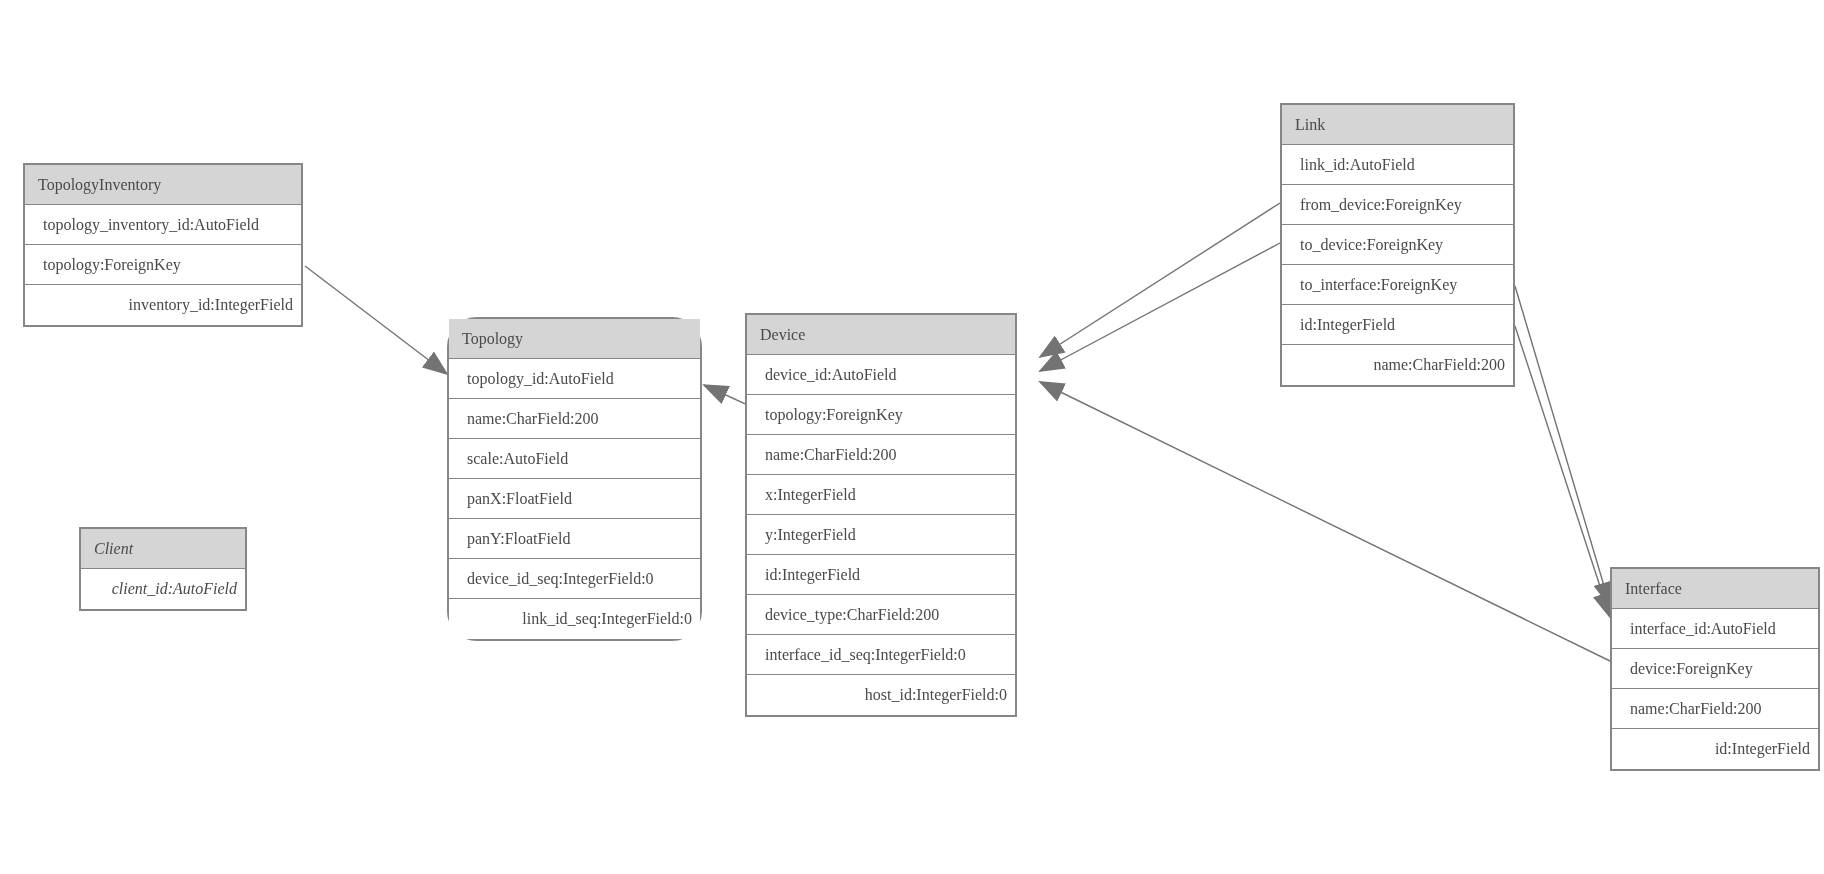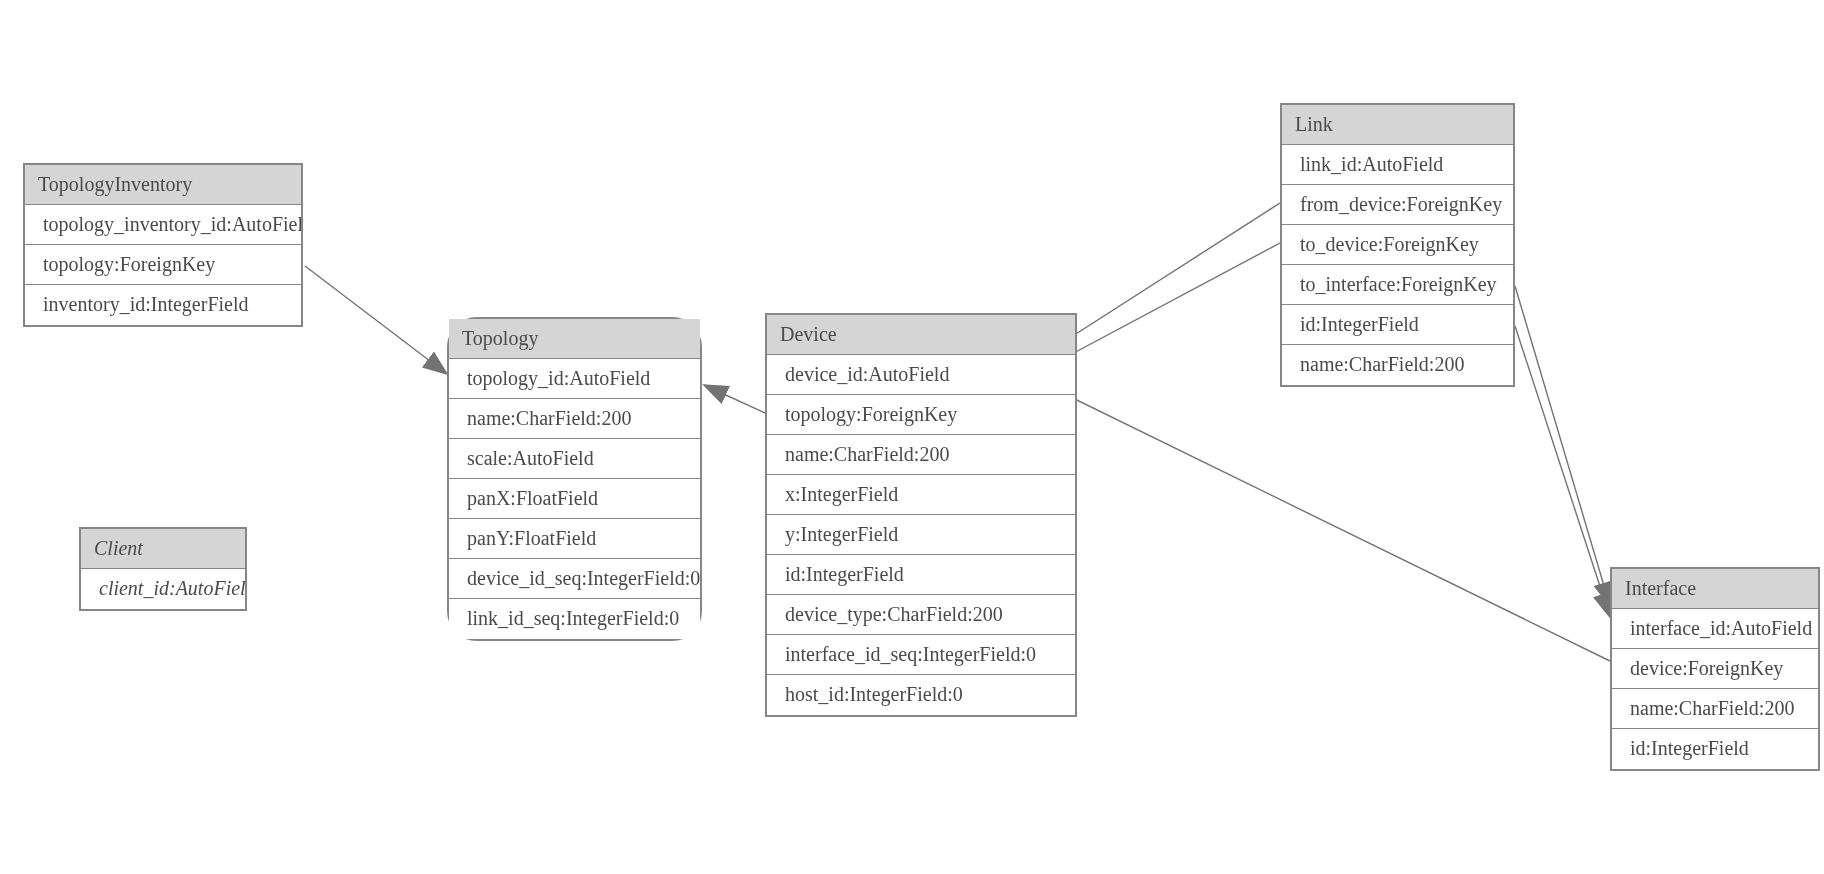--- a/index.html
+++ b/index.html
@@ -24,21 +24,21 @@
     left:0;top:0;
     width:1824px;height:874px;
     pointer-events:none;
   }
   .entity{
     position:absolute;
     border:2px solid var(--border);
     background:var(--rowfill);
     box-sizing:border-box;
     color:var(--text);
-    font-size:20px;
+    font-size:16px;
   }
   .entity-header{
     height:40px;
     line-height:39px;
     background:var(--header);
     border-bottom:1px solid var(--border);
     padding:0 8px 0 13px;
     box-sizing:border-box;
     white-space:nowrap;
     overflow:hidden;
@@ -46,21 +46,21 @@
   .entity-row{
     height:40px;
     line-height:39px;
     background:var(--rowfill);
     border-bottom:1px solid var(--border);
     padding:0 8px 0 18px;
     box-sizing:border-box;
     white-space:nowrap;
     overflow:hidden;
   }
-  .entity-row:last-child{border-bottom:none;}
+  .entity-row:last-child{border-bottom:none;text-align:right;}
   .edge-line{stroke:var(--edge);stroke-width:1.4;}
   #arrowhead path{fill:var(--edge);}
 </style>
 </head>
 <body>
 
 <div class="canvas">
   <svg id="edges" width="1824" height="874" viewBox="0 0 1824 874" xmlns="http://www.w3.org/2000/svg">
     <defs>
       <marker id="arrowhead" viewBox="0 0 26 20" refX="24" refY="10" markerWidth="26" markerHeight="20" orient="auto" markerUnits="userSpaceOnUse">
@@ -91,21 +91,21 @@
         <div class="entity-row">scale:AutoField</div>
         <div class="entity-row">panX:FloatField</div>
         <div class="entity-row">panY:FloatField</div>
         <div class="entity-row">device_id_seq:IntegerField:0</div>
         <div class="entity-row">link_id_seq:IntegerField:0</div>
       </div>
       <div class="entity" style="left: 79px; top: 527px; width: 168px; font-style: italic;">
         <div class="entity-header">Client</div>
         <div class="entity-row">client_id:AutoField</div>
       </div>
-      <div class="entity" style="left: 765px; top: 313px; width: 312px;">
+      <div class="entity" style="left: 745px; top: 313px; width: 272px;">
         <div class="entity-header">Device</div>
         <div class="entity-row">device_id:AutoField</div>
         <div class="entity-row">topology:ForeignKey</div>
         <div class="entity-row">name:CharField:200</div>
         <div class="entity-row">x:IntegerField</div>
         <div class="entity-row">y:IntegerField</div>
         <div class="entity-row">id:IntegerField</div>
         <div class="entity-row">device_type:CharField:200</div>
         <div class="entity-row">interface_id_seq:IntegerField:0</div>
         <div class="entity-row">host_id:IntegerField:0</div>

